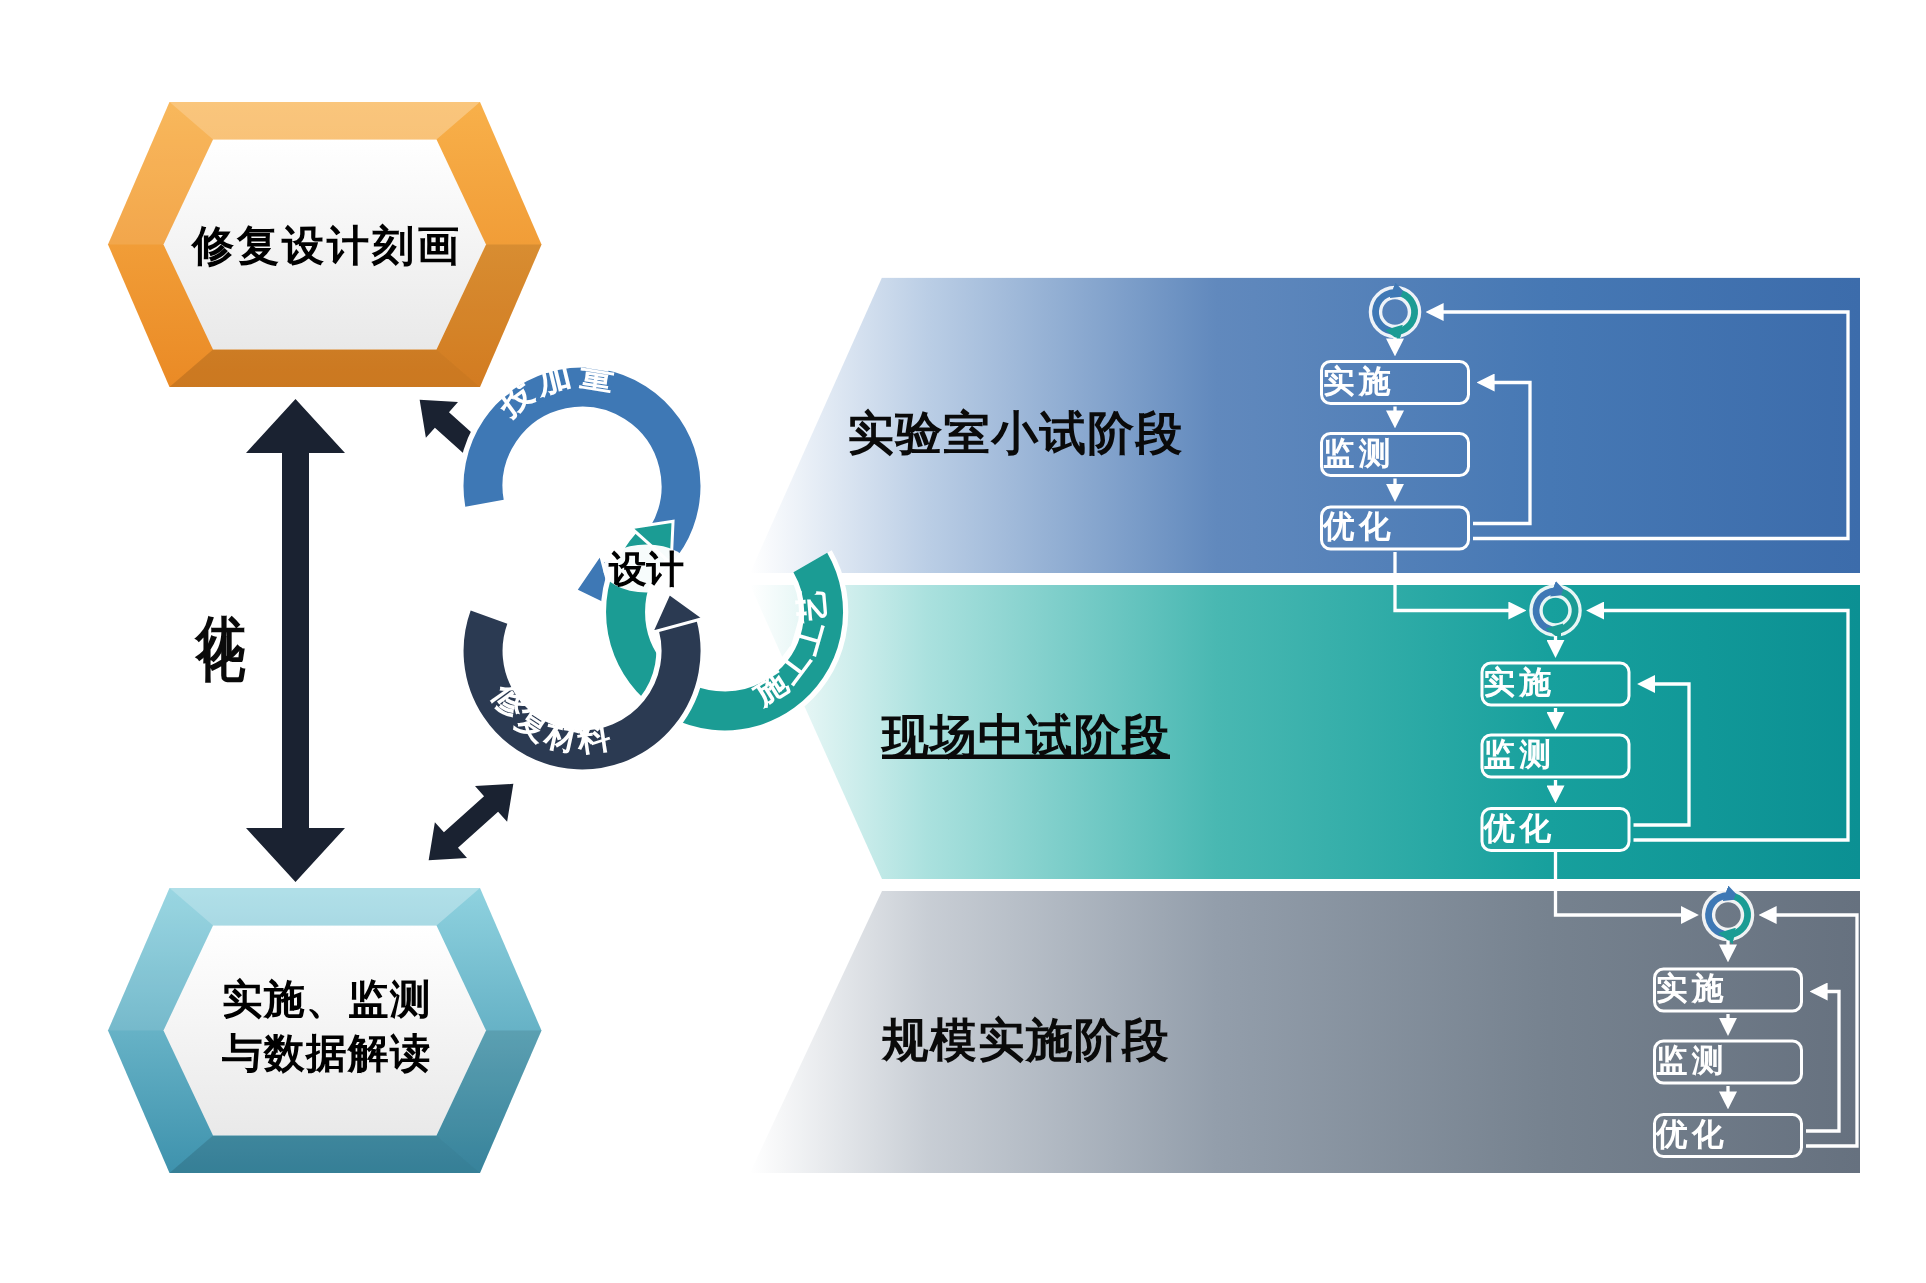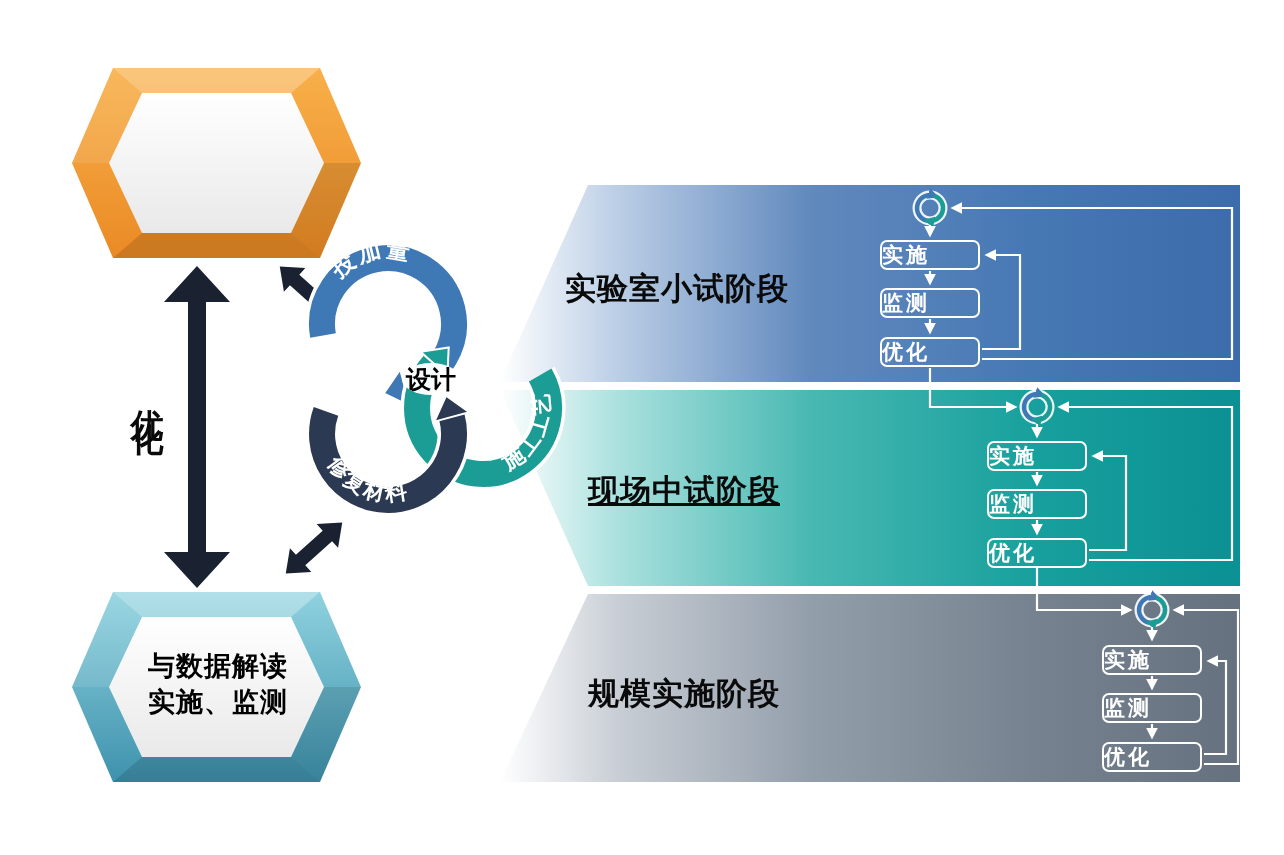--- a/index.html
+++ b/index.html
@@ -164,23 +164,24 @@
       <use xlink:href="#cyc" href="#cyc" transform="translate(1152,610)"></use>
       <polyline class="conn" points="1037,568 1037,610 1129,610" marker-end="url(#aw)"></polyline>
       <line class="conn" x1="1152" y1="627" x2="1152" y2="638" marker-end="url(#aw)"></line>
       <line class="conn" x1="1152" y1="676" x2="1152" y2="687" marker-end="url(#aw)"></line>
       <line class="conn" x1="1152" y1="724" x2="1152" y2="736" marker-end="url(#aw)"></line>
       <polyline class="conn" points="1204,754 1226,754 1226,661 1210,661" marker-end="url(#aw)"></polyline>
       <polyline class="conn" points="1204,764 1238,764 1238,610 1176,610" marker-end="url(#aw)"></polyline>
     </g>
   </svg>
 
+  <div class="hex-label hex-top">修复设计刻画</div>
   <div class="hex-label hex-bottom">
+    <div>实施、监测</div>
     <div>与数据解读</div>
-    <div>实施、监测</div>
   </div>
 
   <div class="opt-label">优化</div>
 
   <div class="band-label lab-label">实验室小试阶段</div>
   <div class="band-label pilot-label">现场中试阶段</div>
   <div class="band-label scale-label">规模实施阶段</div>
 
   <div class="step" style="left:880px;top:240px">实施</div>
   <div class="step" style="left:880px;top:288px">监测</div>

